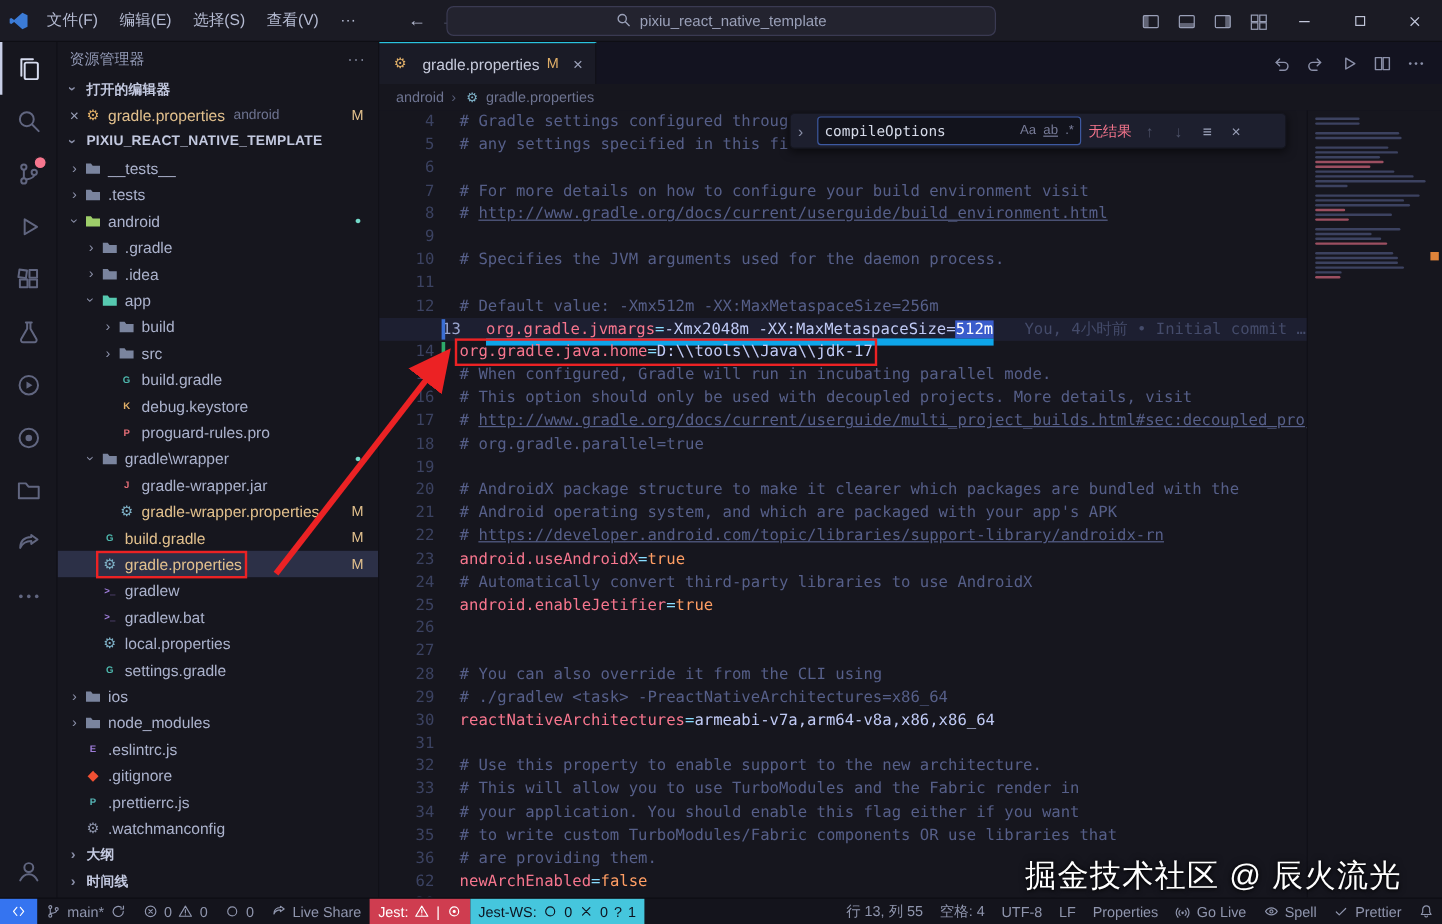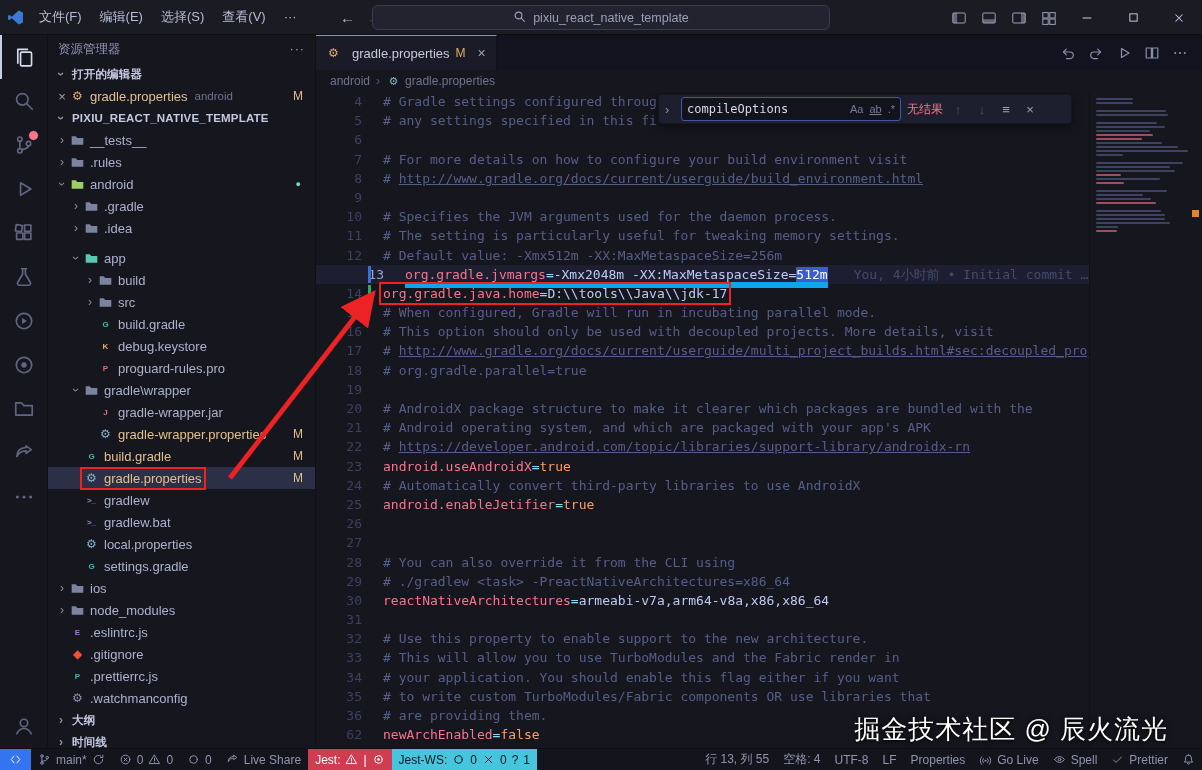--- a/index.html
+++ b/index.html
@@ -292,21 +292,21 @@
             </span>
             <span class="lbl">__tests__</span>
           </div>
           <div class="row" style="padding-left: 6px;">
             <span class="tw">›</span>
             <span class="foldico" style="color: rgb(122, 132, 158);">
               <svg width="15" height="15" viewBox="0 0 16 16">
                 <path d="M1.8 3.4h4.4l1.5 2H14.2v7.2H1.8z" fill="currentColor"></path>
               </svg>
             </span>
-            <span class="lbl">.rules</span>
+            <span class="lbl">.tests</span>
           </div>
           <div class="row" style="padding-left: 6px;">
             <span class="tw exp">›</span>
             <span class="foldico" style="color: rgb(158, 206, 106);">
               <svg width="15" height="15" viewBox="0 0 16 16">
                 <path d="M1.8 3.4h4.4l1.5 2H14.2v7.2H1.8z" fill="currentColor"></path>
               </svg>
             </span>
             <span class="lbl">android</span>
             <span class="dot">●</span>
@@ -322,21 +322,21 @@
           </div>
           <div class="row" style="padding-left: 20px;">
             <span class="tw">›</span>
             <span class="foldico" style="color: rgb(122, 132, 158);">
               <svg width="15" height="15" viewBox="0 0 16 16">
                 <path d="M1.8 3.4h4.4l1.5 2H14.2v7.2H1.8z" fill="currentColor"></path>
               </svg>
             </span>
             <span class="lbl">.idea</span>
           </div>
-          <div class="row" style="padding-left: 20px; margin-top: 8px;">
+          <div class="row" style="padding-left: 20px;">
             <span class="tw exp">›</span>
             <span class="foldico" style="color: rgb(86, 201, 176);">
               <svg width="15" height="15" viewBox="0 0 16 16">
                 <path d="M1.8 3.4h4.4l1.5 2H14.2v7.2H1.8z" fill="currentColor"></path>
               </svg>
             </span>
             <span class="lbl">app</span>
           </div>
           <div class="row" style="padding-left: 34px;">
             <span class="tw">›</span>
@@ -529,21 +529,21 @@
 
       <div class="code-wrap">
         <div class="code" id="code">
             <div class="cl"><span class="ln">4</span><span class="lc"><span><span class="cm"># Gradle settings configured throug</span></span></span></div>
             <div class="cl"><span class="ln">5</span><span class="lc"><span><span class="cm"># any settings specified in this fi</span></span></span></div>
             <div class="cl"><span class="ln">6</span><span class="lc"><span></span></span></div>
             <div class="cl"><span class="ln">7</span><span class="lc"><span><span class="cm"># For more details on how to configure your build environment visit</span></span></span></div>
             <div class="cl"><span class="ln">8</span><span class="lc"><span><span class="cm"># </span><span class="url">http://www.gradle.org/docs/current/userguide/build_environment.html</span></span></span></div>
             <div class="cl"><span class="ln">9</span><span class="lc"><span></span></span></div>
             <div class="cl"><span class="ln">10</span><span class="lc"><span><span class="cm"># Specifies the JVM arguments used for the daemon process.</span></span></span></div>
-            <div class="cl"><span class="ln">11</span><span class="lc"><span><span class="cm"># The setting is particularly useful for tweaking memory settings.</span></span></span></div>
+            <div class="cl"><span class="ln">11</span></div>
             <div class="cl"><span class="ln">12</span><span class="lc"><span><span class="cm"># Default value: -Xmx512m -XX:MaxMetaspaceSize=256m</span></span></span></div>
             <div class="cl current"><span class="chgbar" style="background: rgb(59, 111, 212);"></span><span class="ln">13</span><span class="lc"><span class="uline"><span class="k">org.gradle.jvmargs</span><span class="eq">=</span><span class="v">-Xmx2048m -XX:MaxMetaspaceSize=</span><span class="selword">512m</span></span><span class="blame">You, 4小时前 • Initial commit …</span></span></div>
             <div class="cl"><span class="chgbar" style="background: rgb(46, 169, 106);"></span><span class="ln">14</span><span class="lc"><span class=" red-outline"><span class="k">org.gradle.java.home</span><span class="eq">=</span><span class="v">D:\\tools\\Java\\jdk-17</span></span></span></div>
             <div class="cl"><span class="ln">15</span><span class="lc"><span><span class="cm"># When configured, Gradle will run in incubating parallel mode.</span></span></span></div>
             <div class="cl"><span class="ln">16</span><span class="lc"><span><span class="cm"># This option should only be used with decoupled projects. More details, visit</span></span></span></div>
             <div class="cl"><span class="ln">17</span><span class="lc"><span><span class="cm"># </span><span class="url">http://www.gradle.org/docs/current/userguide/multi_project_builds.html#sec:decoupled_proj</span></span></span></div>
             <div class="cl"><span class="ln">18</span><span class="lc"><span><span class="cm"># org.gradle.parallel=true</span></span></span></div>
             <div class="cl"><span class="ln">19</span><span class="lc"><span></span></span></div>
             <div class="cl"><span class="ln">20</span><span class="lc"><span><span class="cm"># AndroidX package structure to make it clearer which packages are bundled with the</span></span></span></div>
             <div class="cl"><span class="ln">21</span><span class="lc"><span><span class="cm"># Android operating system, and which are packaged with your app's APK</span></span></span></div>

